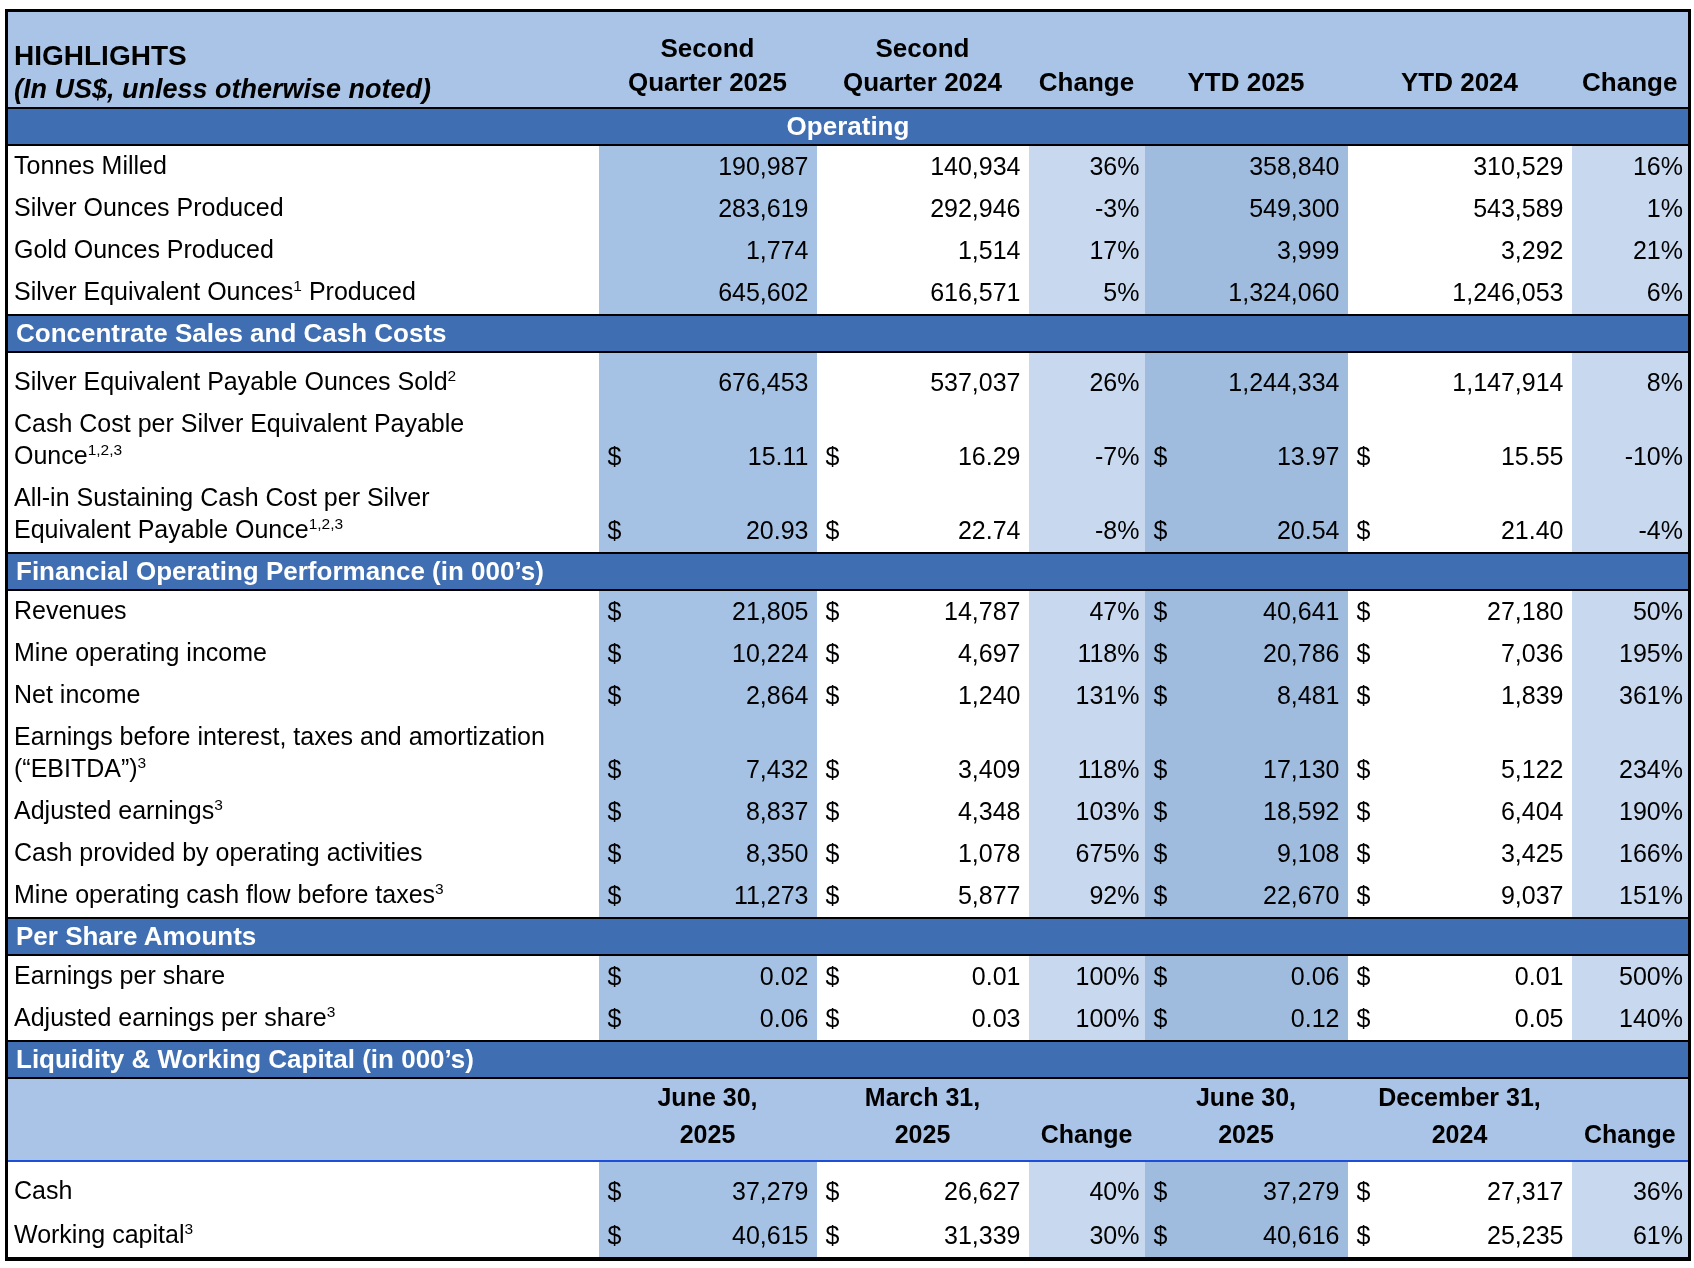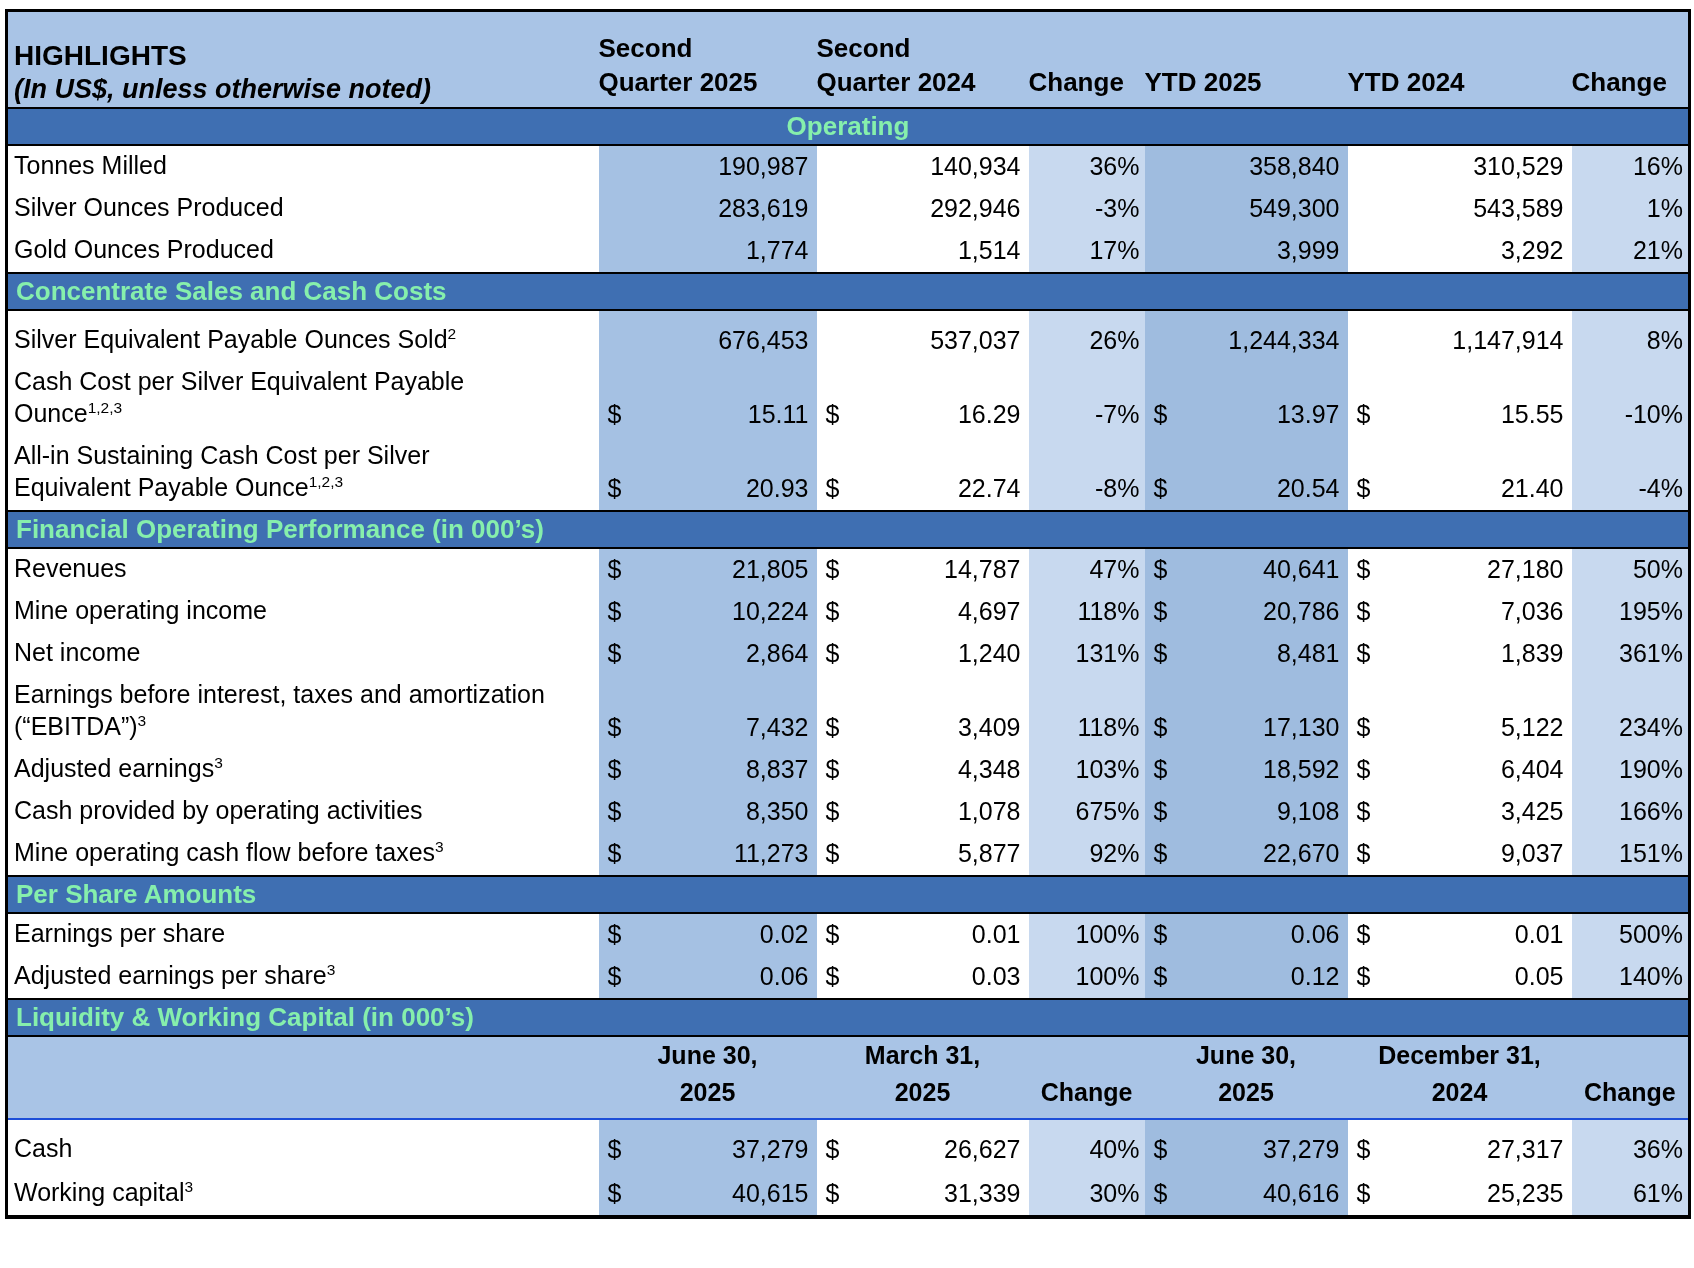--- a/index.html
+++ b/index.html
@@ -26,24 +26,24 @@
   }
   td,th{padding:0;vertical-align:bottom;overflow:hidden;}
   
   .hrow th{
     height:97px;background:var(--hdr);
     border-bottom:2px solid #000;
   }
   .title-cell{text-align:left;padding:0 0 0 6px;}
   .title1{font-weight:bold;font-size:28px;line-height:1.25;}
   .title2{font-weight:bold;font-style:italic;font-size:27px;line-height:1.25;}
-  .hcol{font-weight:bold;font-size:26px;text-align:left;padding-bottom:7px;line-height:1.3;}
+  .hcol{font-weight:bold;font-size:26px;text-align:center;padding-bottom:7px;line-height:1.3;}
   
   .band td{
-    background:var(--band);color:#86efac;font-weight:bold;font-size:26px;
+    background:var(--band);color:#ffffff;font-weight:bold;font-size:26px;
     height:37px;border-top:2px solid #000;border-bottom:2px solid #000;
     vertical-align:middle;text-align:left;padding-left:8px;
   }
   .band.center td{text-align:center;padding-left:0;}
   
   .subheader td{
     background:var(--hdr);border-bottom:2px solid #1d4ed8;
     text-align:center;font-weight:bold;font-size:25px;
     line-height:1.5;padding-bottom:6px;height:72px;
   }
@@ -167,20 +167,41 @@
           <td class="vcell f-ytd">
             <div class="num">3,999</div>
           </td>
           <td class="vcell ">
             <div class="num">3,292</div>
           </td>
           <td class="vcell f-chg chgcell">
             <div class="num">21%</div>
           </td>
         </tr>
+        <tr class="data" style="height: 43px;">
+          <td class="label">Silver Equivalent Ounces<sup>1</sup> Produced</td>
+          <td class="vcell f-med">
+            <div class="num">645,602</div>
+          </td>
+          <td class="vcell ">
+            <div class="num">616,571</div>
+          </td>
+          <td class="vcell f-chg chgcell">
+            <div class="num">5%</div>
+          </td>
+          <td class="vcell f-ytd">
+            <div class="num">1,324,060</div>
+          </td>
+          <td class="vcell ">
+            <div class="num">1,246,053</div>
+          </td>
+          <td class="vcell f-chg chgcell">
+            <div class="num">6%</div>
+          </td>
+        </tr>
         <tr class="band">
           <td colspan="7"><span class="band-title">Concentrate Sales and Cash Costs</span></td>
         </tr>
         <tr class="data" style="height: 52px;">
           <td class="label">Silver Equivalent Payable Ounces Sold<sup>2</sup></td>
           <td class="vcell f-med">
             <div class="num">676,453</div>
           </td>
           <td class="vcell ">
             <div class="num">537,037</div>

